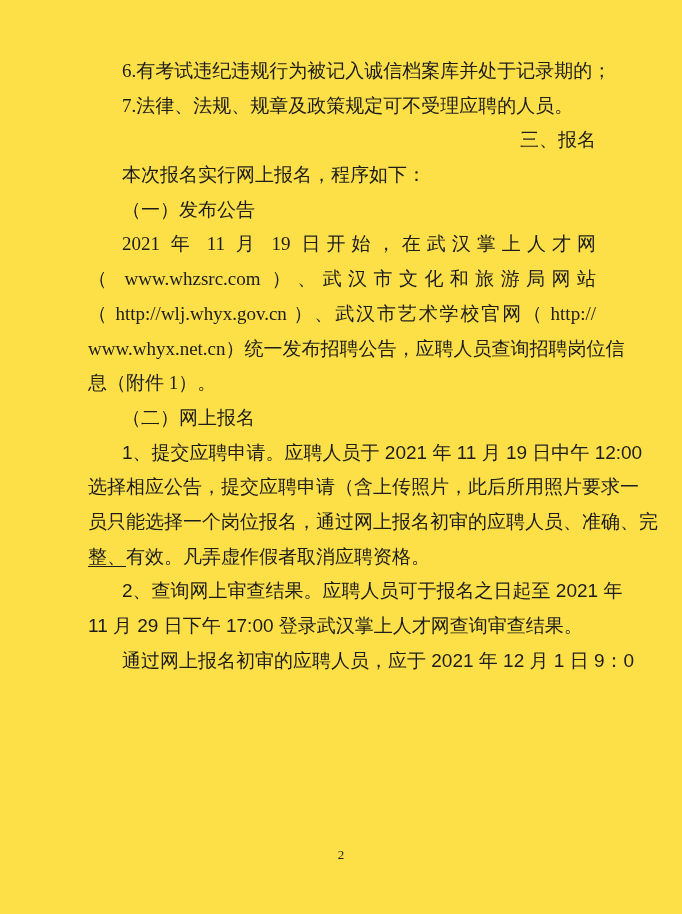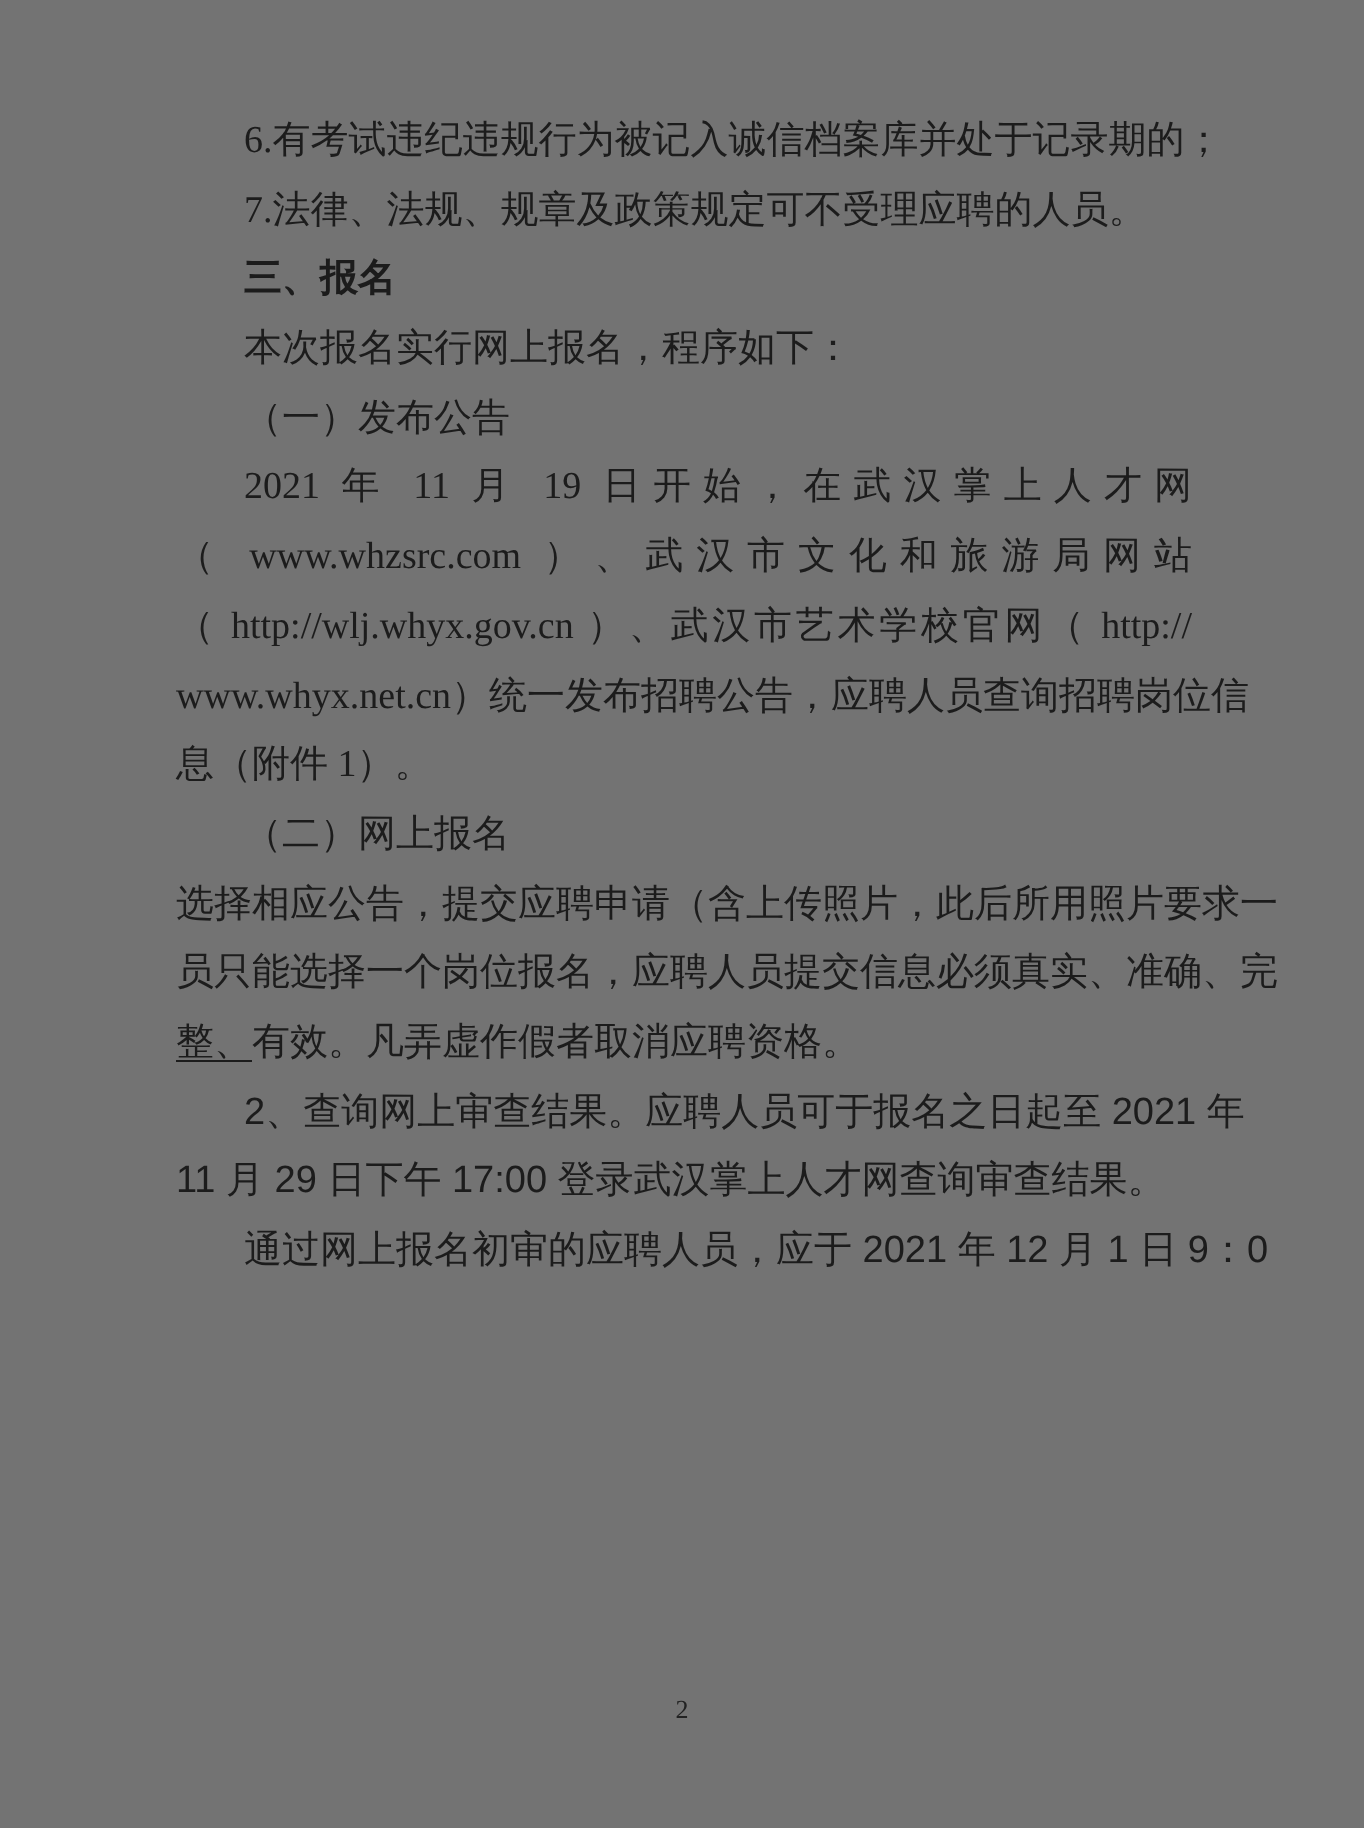--- a/index.html
+++ b/index.html
@@ -1,38 +1,38 @@
 <!DOCTYPE html>
 <html><head>
 <meta charset="utf-8">
 <style>
   html, body { margin: 0; padding: 0; background: #ffffff; }
   .page {
     position: relative;
     width: 682px;
     height: 914px;
-    background: #737373;
+    background: #fde047;
     color: #1c1c1c;
     overflow: hidden;
   }
   .content {
     position: absolute;
     left: 88px;
     top: 54px;
     width: 508px;
   }
   .l {
     height: 34.7px;
     line-height: 34.7px;
     font-size: 19px;
     white-space: nowrap;
   }
   .serif { font-family: "Liberation Serif", "DejaVu Serif", serif; }
   .sans  { font-family: "Liberation Sans", "DejaVu Sans", sans-serif; }
-  .bold  { font-weight: bold; }
+  .bold  { font-weight: normal; text-align: right; }
   .ind   { text-indent: 34px; }
   .stretch {
     white-space: normal;
     text-align: justify;
     text-align-last: justify;
   }
   .u {
     text-decoration: underline;
     text-underline-offset: 3px;
   }
@@ -56,21 +56,22 @@
     <div class="l serif ind">7.法律、法规、规章及政策规定可不受理应聘的人员。</div>
     <div class="l sans bold ind">三、报名</div>
     <div class="l serif ind">本次报名实行网上报名，程序如下：</div>
     <div class="l serif ind">（一）发布公告</div>
     <div class="l serif ind stretch">2021 年 11 月 19 日开始，在武汉掌上人才网</div>
     <div class="l serif stretch">（ www.whzsrc.com ）、武汉市文化和旅游局网站</div>
     <div class="l serif stretch">（ http://wlj.whyx.gov.cn ）、武汉市艺术学校官网（ http://</div>
     <div class="l serif">www.whyx.net.cn）统一发布招聘公告，应聘人员查询招聘岗位信</div>
     <div class="l serif">息（附件 1）。</div>
     <div class="l sans ind">（二）网上报名</div>
+    <div class="l sans ind">1、提交应聘申请。应聘人员于 2021 年 11 月 19 日中午 12:00</div>
     <div class="l sans">选择相应公告，提交应聘申请（含上传照片，此后所用照片要求一</div>
-    <div class="l sans">员只能选择一个岗位报名，应聘人员提交信息必须真实、准确、完</div>
+    <div class="l sans">员只能选择一个岗位报名，通过网上报名初审的应聘人员、准确、完</div>
     <div class="l sans"><span class="u">整、</span><span>有效。凡弄虚作假者取消应聘资格。</span></div>
     <div class="l sans ind">2、查询网上审查结果。应聘人员可于报名之日起至 2021 年</div>
     <div class="l sans">11 月 29 日下午 17:00 登录武汉掌上人才网查询审查结果。</div>
     <div class="l sans ind">通过网上报名初审的应聘人员，应于 2021 年 12 月 1 日 9：0</div>
   </div>
   <div class="page-number">2</div>
 </div>
 
 </body></html>

